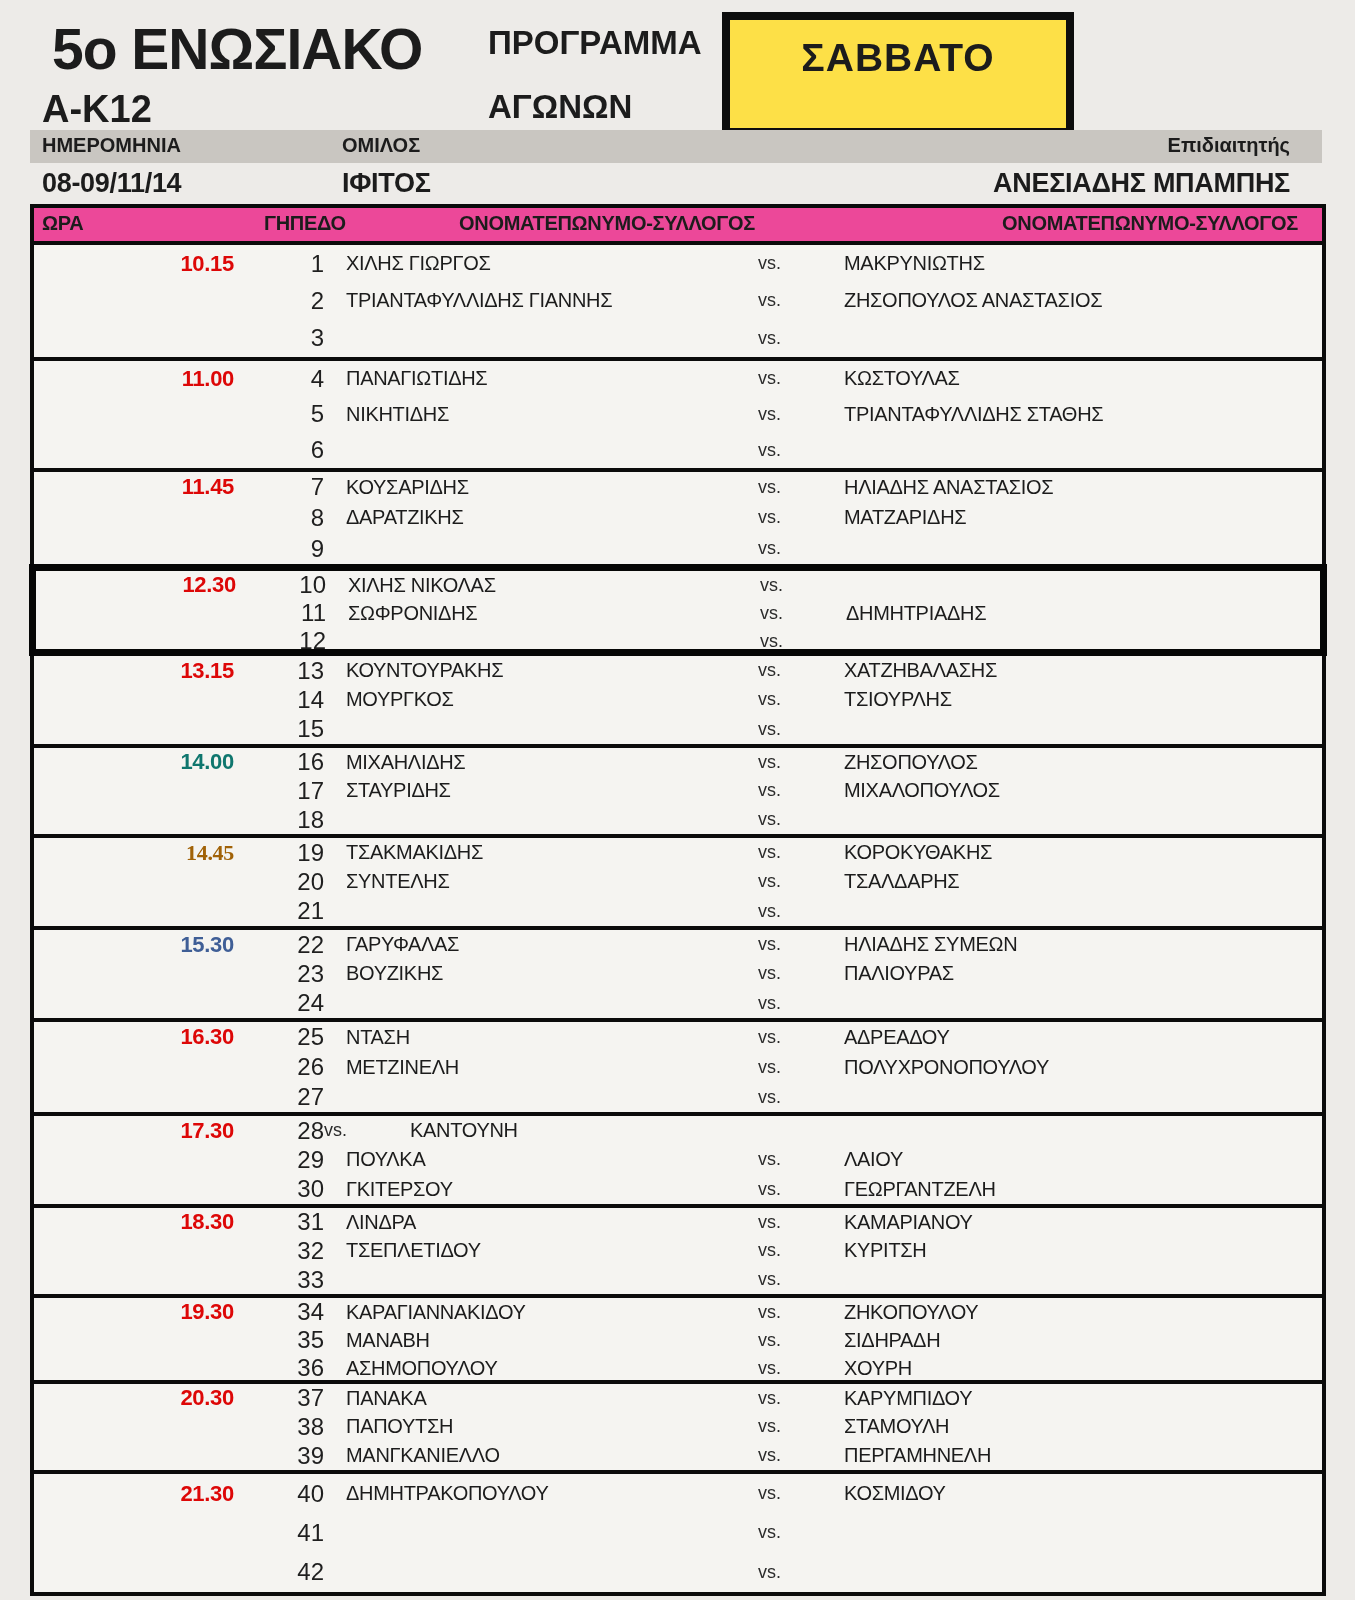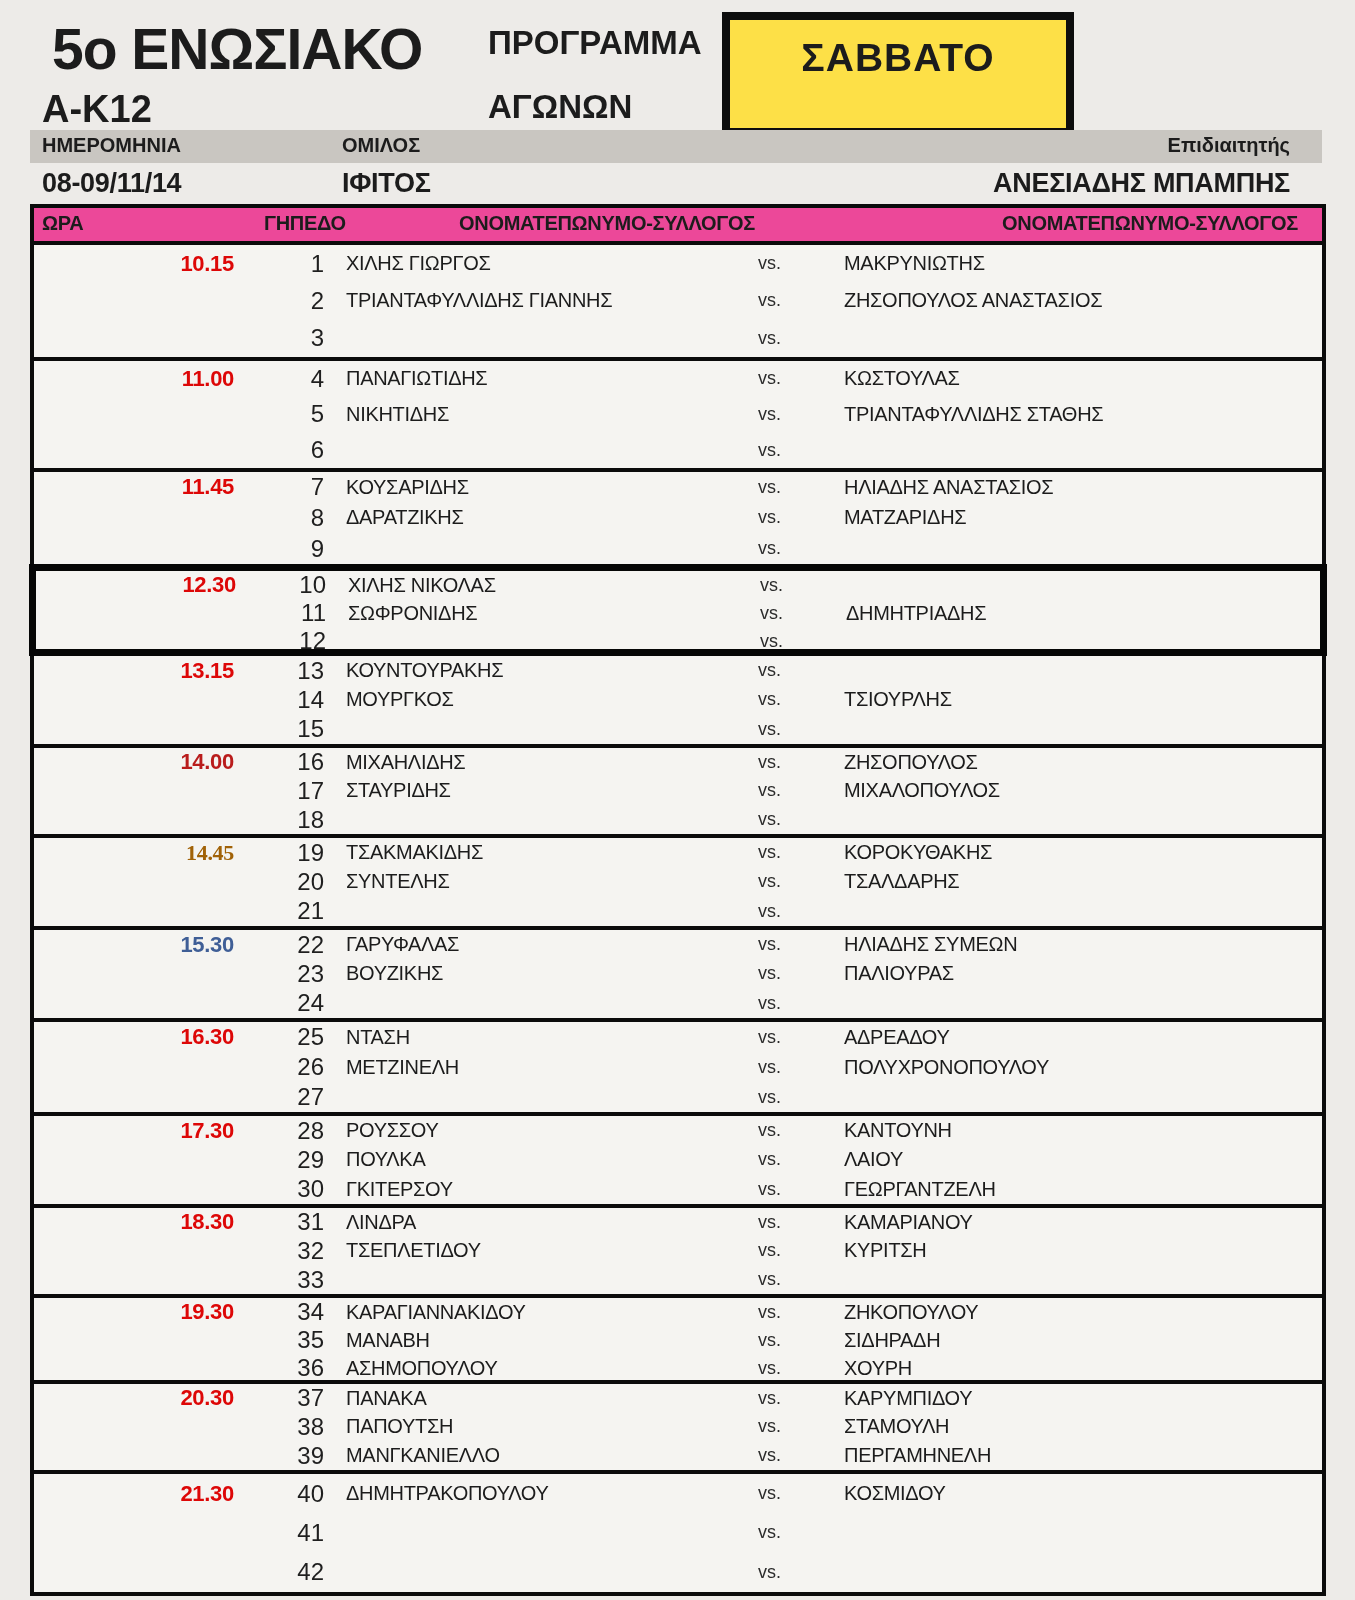--- a/index.html
+++ b/index.html
@@ -179,40 +179,41 @@
         <div class="p2"></div>
       </div>
   </div>
 
   <div class="block h5 no-top">
     <div class="row">
         <div class="t" style="color: rgb(221, 7, 7);">13.15</div>
         <div class="n">13</div>
         <div class="p1">ΚΟΥΝΤΟΥΡΑΚΗΣ</div>
         <div class="vs">vs.</div>
+        <div class="p2">ΧΑΤΖΗΒΑΛΑΣΗΣ</div>
       </div>
     <div class="row">
         <div class="t"></div>
         <div class="n">14</div>
         <div class="p1">ΜΟΥΡΓΚΟΣ</div>
         <div class="vs">vs.</div>
         <div class="p2">ΤΣΙΟΥΡΛΗΣ</div>
       </div>
     <div class="row">
         <div class="t"></div>
         <div class="n">15</div>
         <div class="p1"></div>
         <div class="vs">vs.</div>
         <div class="p2"></div>
       </div>
   </div>
 
   <div class="block h6">
     <div class="row">
-        <div class="t" style="color: #b91c1c;">14.00</div>
+        <div class="t" style="color: #0f766e;">14.00</div>
         <div class="n">16</div>
         <div class="p1">ΜΙΧΑΗΛΙΔΗΣ</div>
         <div class="vs">vs.</div>
         <div class="p2">ΖΗΣΟΠΟΥΛΟΣ</div>
       </div>
     <div class="row">
         <div class="t"></div>
         <div class="n">17</div>
         <div class="p1">ΣΤΑΥΡΙΔΗΣ</div>
         <div class="vs">vs.</div>
@@ -296,21 +297,20 @@
         <div class="p1"></div>
         <div class="vs">vs.</div>
         <div class="p2"></div>
       </div>
   </div>
 
   <div class="block h10">
     <div class="row">
         <div class="t" style="color: rgb(221, 7, 7);">17.30</div>
         <div class="n">28</div>
-        <div class="p1">ΡΟΥΣΣΟΥ</div>
         <div class="vs">vs.</div>
         <div class="p2">ΚΑΝΤΟΥΝΗ</div>
       </div>
     <div class="row">
         <div class="t"></div>
         <div class="n">29</div>
         <div class="p1">ΠΟΥΛΚΑ</div>
         <div class="vs">vs.</div>
         <div class="p2">ΛΑΙΟΥ</div>
       </div>

